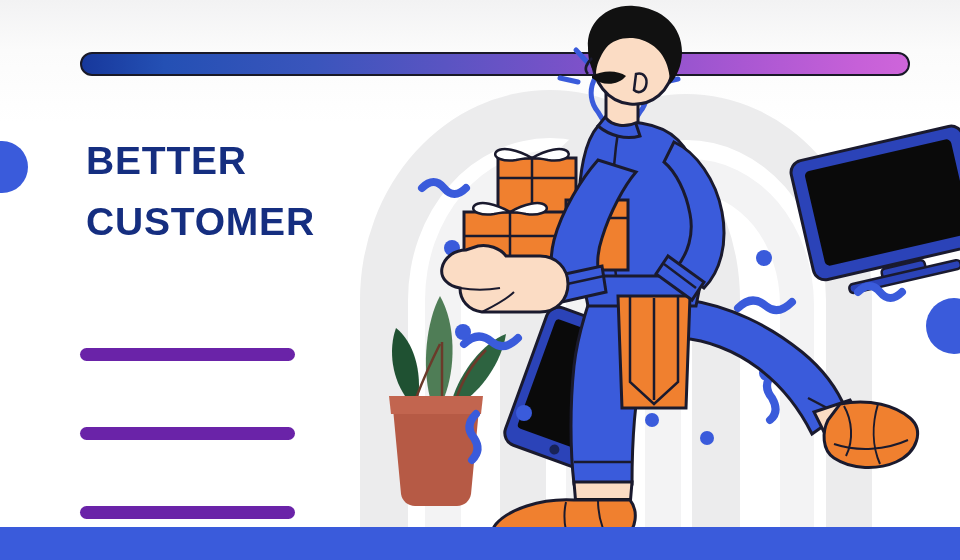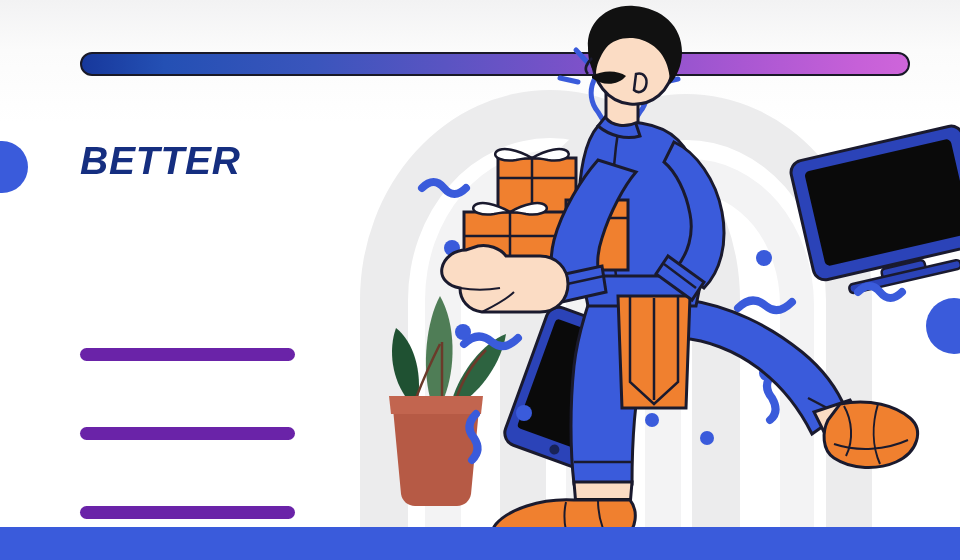--- a/index.html
+++ b/index.html
@@ -56,24 +56,23 @@
       #5a54c2 44%,
       #8051ca 62%,
       #a957d2 80%,
       #c660d8 94%,
       #ce65da 100%);
   }
 
   
   #headline {
     position: absolute;
-    left: 80px;
+    left: 86px;
     top: 130px;
     width: 400px;
-    font-style: italic;
   }
   #headline .line {
     font-size: 39px;
     font-weight: bold;
     letter-spacing: 0.8px;
     line-height: 61px;
     color: #152e80;
     white-space: nowrap;
   }
 
@@ -119,20 +118,21 @@
 
 <div id="slide">
 
   <div id="circle-left" class="edge-circle"></div>
   <div id="circle-right" class="edge-circle"></div>
 
   <div id="gradient-bar"></div>
 
   <div id="headline">
     <div class="line">BETTER</div>
+    <div class="line">CUSTOMER</div>
   </div>
 
   <div id="purple-bar-1" class="purple-bar"></div>
   <div id="purple-bar-2" class="purple-bar"></div>
   <div id="purple-bar-3" class="purple-bar"></div>
 
   <div id="illustration">
     <svg viewBox="0 0 630 530" xmlns="http://www.w3.org/2000/svg">
 
       <g>

